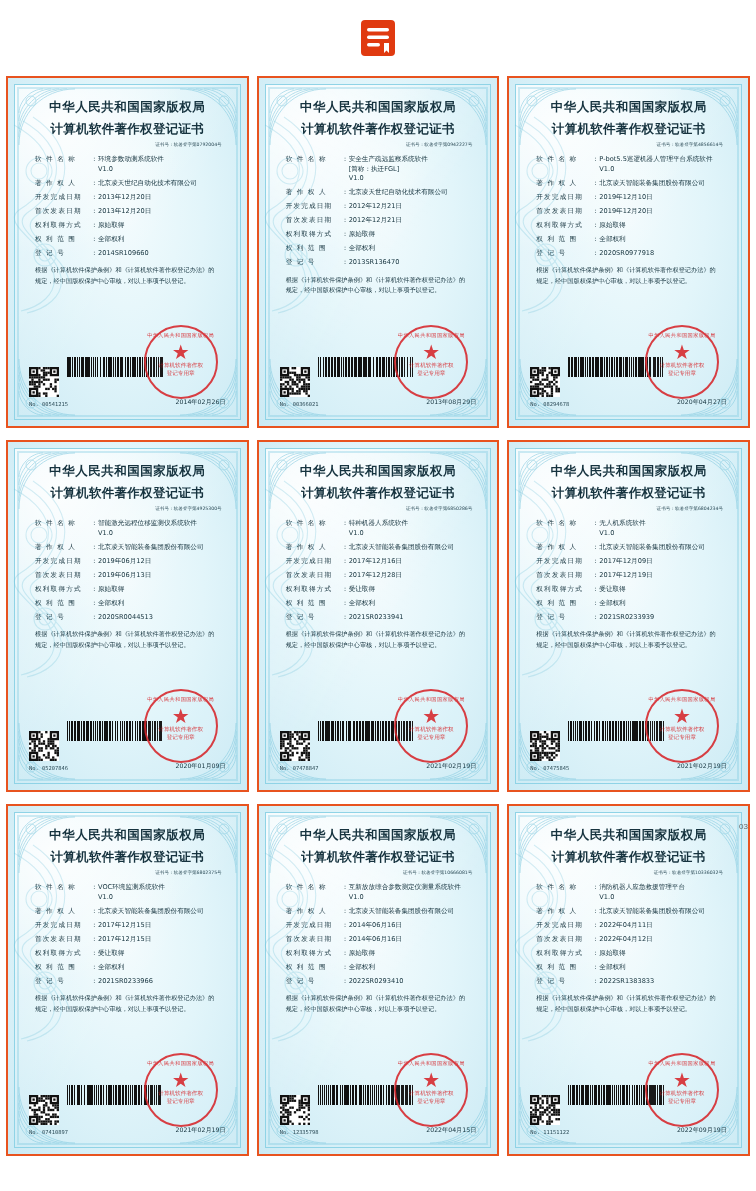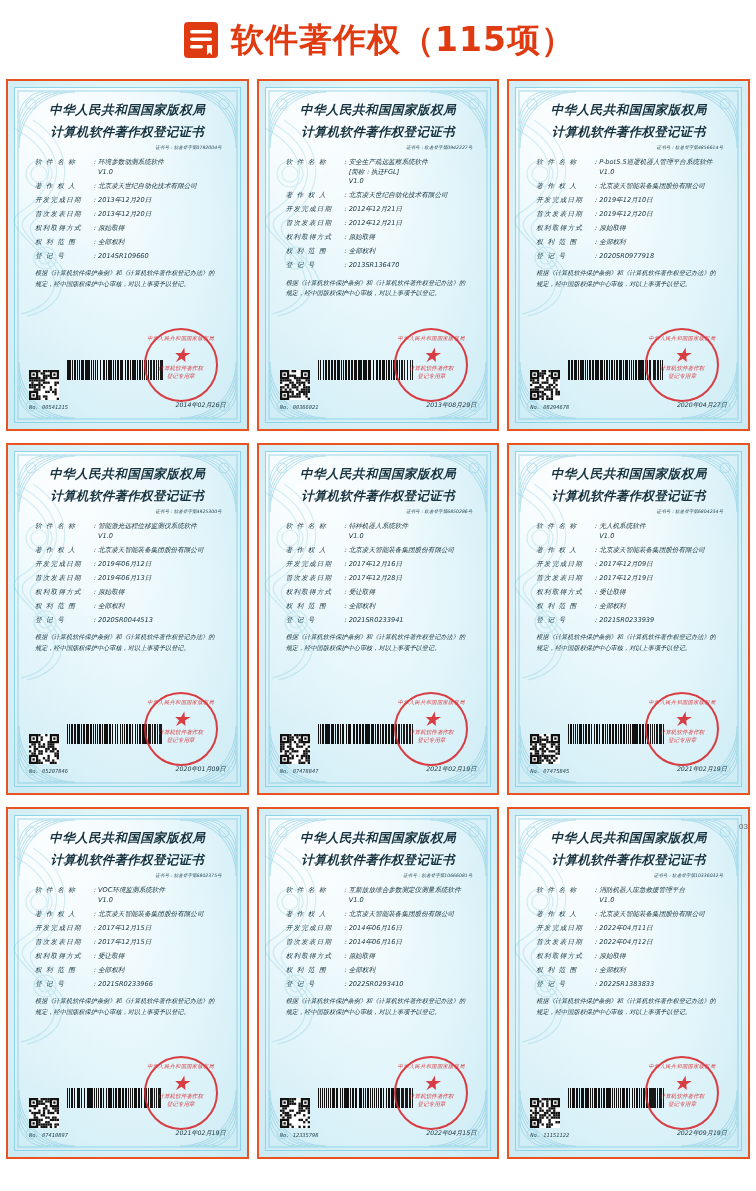--- a/index.html
+++ b/index.html
@@ -44,21 +44,20 @@
 
   
   .cert {
     position: relative;
     border: 2px solid #e8531f;
     background:
       radial-gradient(ellipse at 50% 40%, #f2fbfd 0%, #e2f5fa 45%, #cbeaf4 100%);
     overflow: hidden;
     height: 352px;
     padding: 6px;
-    font-style: italic;
   }
   .cert-inner {
     position: relative;
     width: 100%;
     height: 100%;
     border: 1px solid #8fd3e6;
     outline: 2px solid rgba(120, 200, 224, .35);
     outline-offset: -5px;
     padding: 14px 16px 10px 16px;
     background:
@@ -240,21 +239,20 @@
 <div class="page-header">
   <span class="header-icon">
     <svg width="40" height="42" viewBox="0 0 40 42" xmlns="http://www.w3.org/2000/svg">
       <rect x="3" y="2" width="34" height="36" rx="4" fill="#e03a10"></rect>
       <rect x="9" y="10" width="22" height="3.4" rx="1.7" fill="#ffffff"></rect>
       <rect x="9" y="17.5" width="22" height="3.4" rx="1.7" fill="#ffffff"></rect>
       <rect x="9" y="25" width="13" height="3.4" rx="1.7" fill="#ffffff"></rect>
       <path d="M26 25 h5 v10 l-2.5 -2.4 -2.5 2.4 z" fill="#ffffff"></path>
     </svg>
   </span>
-  <span class="header-title">软件著作权（115项）</span>
 </div>
 
 <div class="cert-grid" id="grid">
     <div class="cert">
       <div class="cert-inner">
         <span class="corner c-tl">
           <svg width="62" height="62" viewBox="0 0 62 62" xmlns="http://www.w3.org/2000/svg">
             <g fill="none" stroke="#7fc8de" stroke-width="1">
               <path d="M2 58 C2 26 26 2 58 2"></path>
               <path d="M2 50 C2 24 24 2 50 2"></path>

